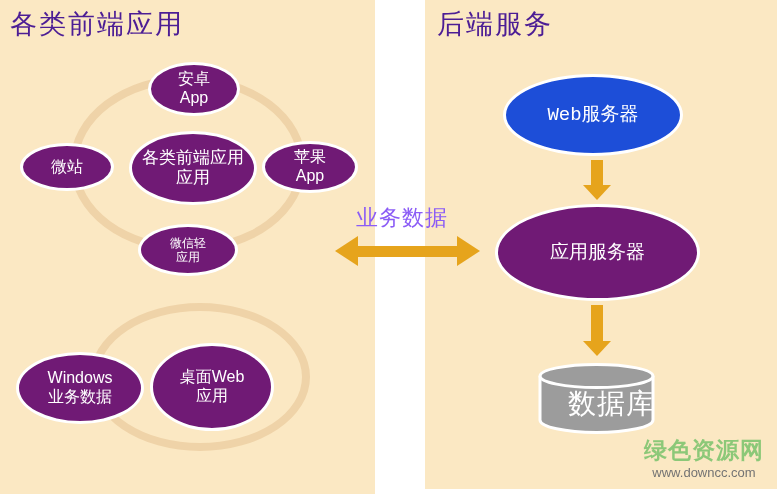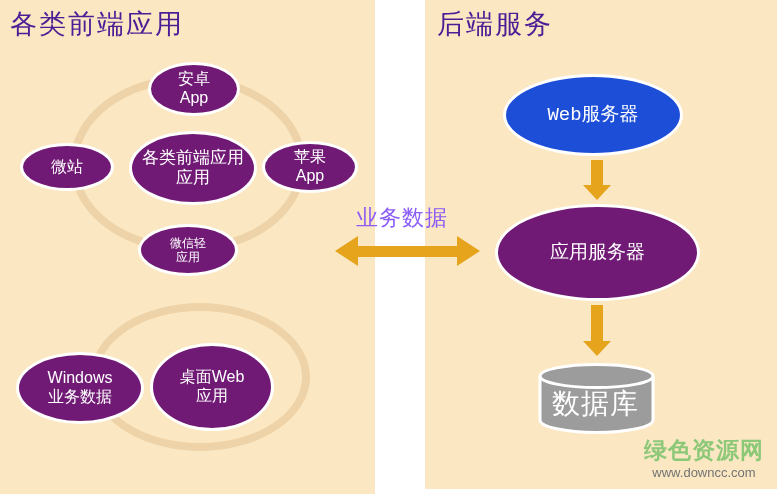--- a/index.html
+++ b/index.html
@@ -59,23 +59,23 @@
   }
   .connector-label{
     position:absolute;
     font-family:"Liberation Serif","DejaVu Serif",serif;
     font-size:22px;color:#8b5cf6;letter-spacing:1px;white-space:nowrap;
   }
   
   .db-wrap{position:absolute;left:538px;top:363px;width:117px;height:72px;}
   .db-label{
     position:absolute;left:0;top:22px;width:117px;
-    text-align:left;color:#fff;
+    text-align:right;color:#fff;
     font-family:"Liberation Serif","DejaVu Serif",serif;
-    font-size:28px;letter-spacing:1px;padding-left:14px;
+    font-size:28px;letter-spacing:1px;
   }
   
   .watermark{position:absolute;right:18px;top:438px;text-align:center;line-height:1.1;}
   .watermark .wm-name{
     font-size:23px;font-weight:bold;color:#8CC878;letter-spacing:1px;
     font-family:"Liberation Sans","DejaVu Sans",sans-serif;
   }
   .watermark .wm-url{
     font-size:13px;color:#737373;margin-top:3px;
     font-family:"Liberation Sans","DejaVu Sans",sans-serif;

